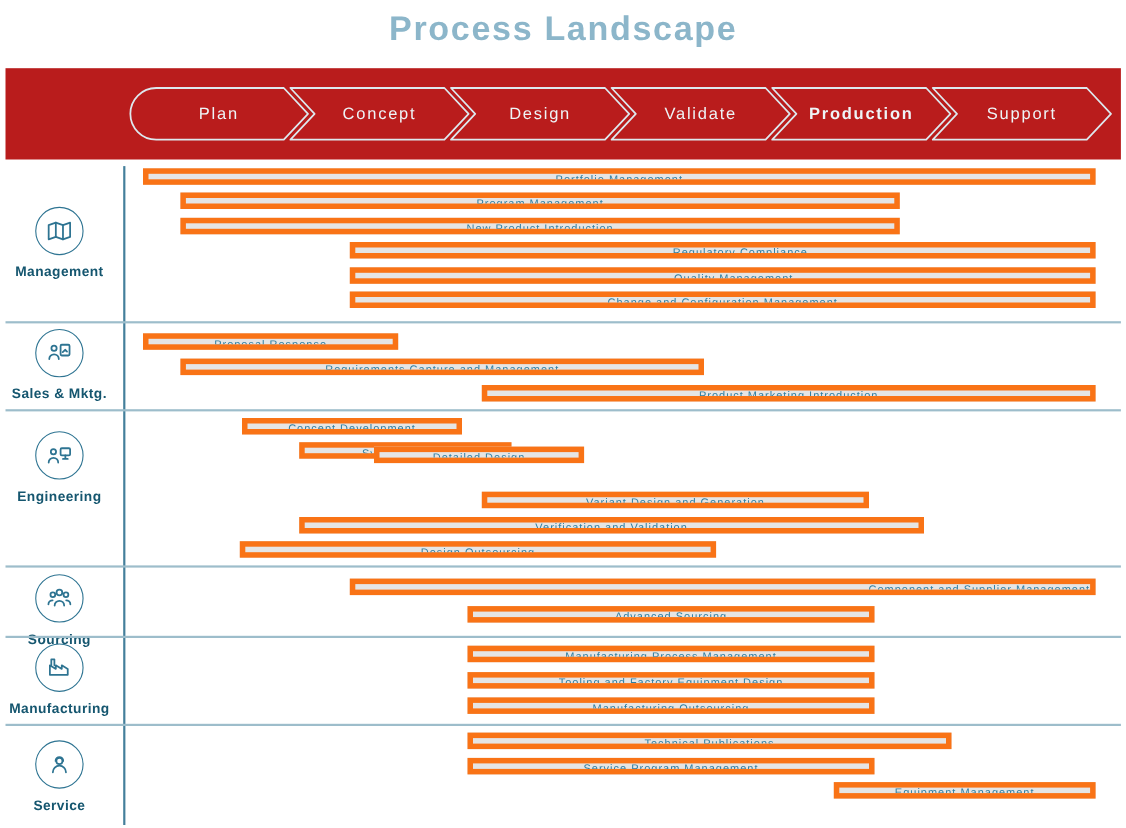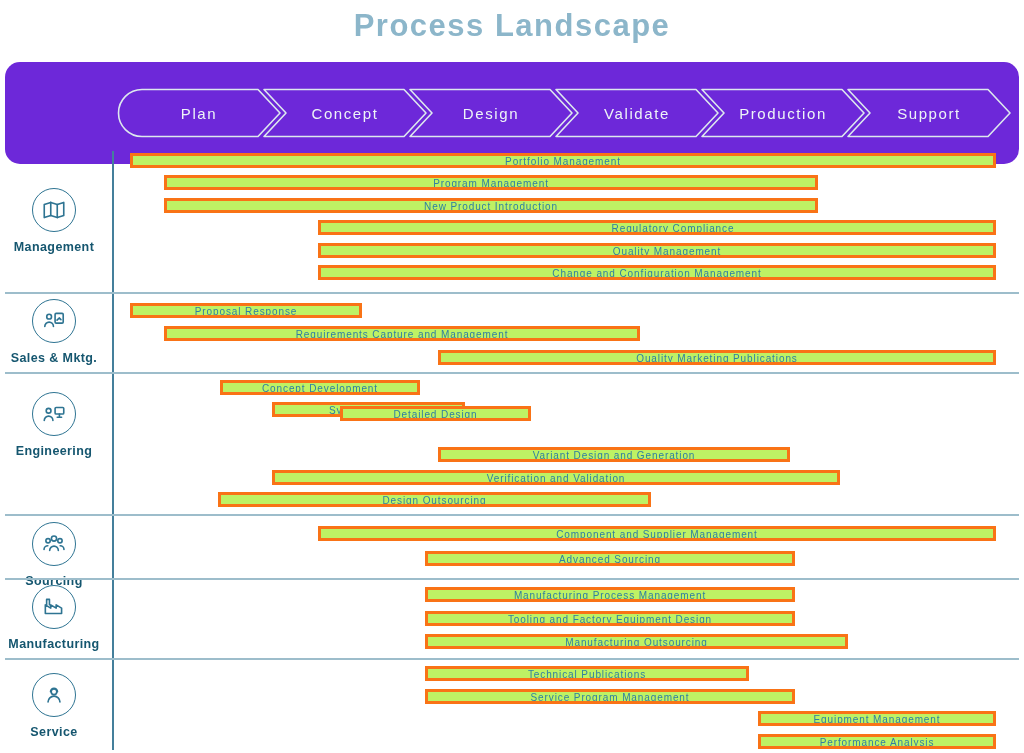--- a/index.html
+++ b/index.html
@@ -1,35 +1,35 @@
 <!DOCTYPE html>
 <html><head>
 <meta charset="utf-8">
 <style>
   html,body{margin:0;padding:0;background:#ffffff;font-family:"Liberation Sans",sans-serif;}
   .page{position:relative;width:1024px;height:753px;background:#ffffff;overflow:hidden;}
   .title{position:absolute;top:8px;left:0;width:100%;text-align:center;
          font-size:31px;font-weight:bold;letter-spacing:1.5px;color:#8cb6ca;}
-  .band{position:absolute;left:5px;right:5px;top:62px;height:102px;background:#6d28d9;border-radius:15px;}
+  .band{position:absolute;left:5px;right:5px;top:62px;height:83px;background:#b91c1c;}
   .band svg{position:absolute;left:0;top:0;width:100%;height:100%;}
   .band path{fill:none;stroke:#dde8ee;stroke-width:1.6;stroke-linejoin:round;stroke-linecap:round;}
   .phase-label{position:absolute;top:0;height:100%;display:flex;align-items:center;justify-content:center;
                color:#eef4f7;font-size:15px;letter-spacing:1.6px;}
   .canvas{position:absolute;left:0;top:0;width:1024px;height:753px;}
   .vline{position:absolute;left:112px;top:151px;height:599px;width:2px;background:#447f9b;}
   .hline{position:absolute;left:5px;right:5px;height:2px;background:#9dbdcb;}
   .side-group{position:absolute;left:0;width:108px;display:flex;flex-direction:column;
               align-items:center;justify-content:center;gap:8px;}
   .icon-circle{width:42px;height:42px;border:1.8px solid #2e7492;border-radius:50%;
                display:flex;align-items:center;justify-content:center;color:#2e7492;flex:0 0 auto;}
   .icon-circle svg{display:block;}
   .icon-circle path,.icon-circle circle,.icon-circle rect{fill:none;stroke:currentColor;
                stroke-width:1.5;stroke-linejoin:round;stroke-linecap:round;}
   .side-label{font-size:12.5px;font-weight:bold;color:#15566f;letter-spacing:0.4px;text-align:center;}
-  .bar{position:absolute;height:15px;line-height:12px;background:#bef264;border:3px solid #f97316;
+  .bar{position:absolute;height:15px;line-height:12px;background:#e5e5e5;border:5px solid #f97316;
        text-align:center;font-size:10px;letter-spacing:0.9px;color:#2f7fa2;
        box-sizing:border-box;white-space:nowrap;overflow:hidden;text-decoration:underline;}
 </style>
 </head>
 <body>
 
 <div class="page">
   <div class="title">Process Landscape</div>
   <div class="band">
       <svg viewBox="0 0 1014 83">
@@ -37,21 +37,21 @@
         <path d="M 259 18 L 399 18 L 421 41.5 L 399 65 L 259 65 L 281 41.5 Z"></path>
         <path d="M 405 18 L 545 18 L 567 41.5 L 545 65 L 405 65 L 427 41.5 Z"></path>
         <path d="M 551 18 L 691 18 L 713 41.5 L 691 65 L 551 65 L 573 41.5 Z"></path>
         <path d="M 697 18 L 837 18 L 859 41.5 L 837 65 L 697 65 L 719 41.5 Z"></path>
         <path d="M 843 18 L 983 18 L 1005 41.5 L 983 65 L 843 65 L 865 41.5 Z"></path>
       </svg>
       <div class="phase-label" style="left: 124px; width: 140px;">Plan</div>
       <div class="phase-label" style="left: 270px; width: 140px;">Concept</div>
       <div class="phase-label" style="left: 416px; width: 140px;">Design</div>
       <div class="phase-label" style="left: 562px; width: 140px;">Validate</div>
-      <div class="phase-label" style="left: 708px; width: 140px;">Production</div>
+      <div class="phase-label" style="left: 708px; width: 140px; font-weight: bold;">Production</div>
       <div class="phase-label" style="left: 854px; width: 140px;">Support</div>
     </div>
   <div class="canvas">
     <div class="vline"></div>
   <div class="side-group" style="top: 150px; height: 142px;">
         <div class="icon-circle">
           <svg width="26" height="26" viewBox="0 0 24 24">
             <path d="M3 7l6-2 6 2 6-2v12l-6 2-6-2-6 2z"></path>
             <path d="M9 5v12M15 7v12"></path>
           </svg>
@@ -71,21 +71,21 @@
             <circle cx="7.5" cy="8" r="2.2"></circle>
             <path d="M3.5 17c0-2.2 1.8-4 4-4s4 1.8 4 4"></path>
             <rect x="13" y="5" width="7.5" height="9" rx="1"></rect>
             <path d="M14.8 11.2l2-2 1.6 1.5"></path>
           </svg>
         </div>
         <div class="side-label">Sales &amp; Mktg.</div>
       </div>
       <div class="bar" style="left: 130px; top: 303px; width: 232px;">Proposal Response</div>
       <div class="bar" style="left: 164px; top: 326.3px; width: 476px;">Requirements Capture and Management</div>
-      <div class="bar" style="left: 438px; top: 349.6px; width: 558px;">Quality Marketing Publications</div>
+      <div class="bar" style="left: 438px; top: 349.6px; width: 558px;">Product Marketing Introduction</div>
       <div class="hline" style="top: 372px;"></div>
       <div class="side-group" style="top: 372px; height: 106px;">
         <div class="icon-circle">
           <svg width="26" height="26" viewBox="0 0 24 24">
             <circle cx="7" cy="9" r="2.2"></circle>
             <path d="M3 18c0-2.2 1.8-4 4-4s4 1.8 4 4"></path>
             <rect x="13" y="6" width="8" height="6" rx="1"></rect>
             <path d="M17 12v3M15 15h4"></path>
           </svg>
         </div>
@@ -103,44 +103,43 @@
           <svg width="26" height="26" viewBox="0 0 24 24">
             <circle cx="12" cy="7" r="2.4"></circle>
             <circle cx="6.5" cy="9" r="2"></circle>
             <circle cx="17.5" cy="9" r="2"></circle>
             <path d="M8 18c0-2.2 1.8-4 4-4s4 1.8 4 4"></path>
             <path d="M2.8 17c0-1.9 1.6-3.4 3.5-3.4M21.2 17c0-1.9-1.6-3.4-3.5-3.4"></path>
           </svg>
         </div>
         <div class="side-label">Sourcing</div>
       </div>
-      <div class="bar" style="left: 318px; top: 526px; width: 678px;">Component and Supplier Management</div>
+      <div class="bar" style="left: 318px; top: 526px; width: 678px; text-align: right;">Component and Supplier Management</div>
       <div class="bar" style="left: 425px; top: 551px; width: 370px;">Advanced Sourcing</div>
       <div class="hline" style="top: 578px;"></div>
       <div class="side-group" style="top: 578px; height: 80px;">
         <div class="icon-circle">
           <svg width="26" height="26" viewBox="0 0 24 24">
             <path d="M4 18v-8l5 3v-3l5 3v-3l5 3v5z"></path>
             <path d="M5.2 10V5h2.6v5"></path>
           </svg>
         </div>
         <div class="side-label">Manufacturing</div>
       </div>
       <div class="bar" style="left: 425px; top: 587px; width: 370px;">Manufacturing Process Management</div>
       <div class="bar" style="left: 425px; top: 610.5px; width: 370px;">Tooling and Factory Equipment Design</div>
-      <div class="bar" style="left: 425px; top: 634px; width: 423px;">Manufacturing Outsourcing</div>
+      <div class="bar" style="left: 425px; top: 634px; width: 370px;">Manufacturing Outsourcing</div>
       <div class="hline" style="top: 658px;"></div>
       <div class="side-group" style="top: 658px; height: 95px;">
         <div class="icon-circle">
           <svg width="26" height="26" viewBox="0 0 24 24">
             <circle cx="12" cy="9" r="2.6"></circle>
             <path d="M6.5 18.5c0-3 2.5-5.5 5.5-5.5s5.5 2.5 5.5 5.5"></path>
             <path d="M8.8 9a3.2 3.2 0 0 1 6.4 0"></path>
           </svg>
         </div>
         <div class="side-label">Service</div>
       </div>
-      <div class="bar" style="left: 425px; top: 666px; width: 324px; text-align: center;">Technical Publications</div>
+      <div class="bar" style="left: 425px; top: 666px; width: 440px; text-align: center;">Technical Publications</div>
       <div class="bar" style="left: 425px; top: 688.7px; width: 370px;">Service Program Management</div>
       <div class="bar" style="left: 758px; top: 711.4px; width: 238px;">Equipment Management</div>
-      <div class="bar" style="left: 758px; top: 734.1px; width: 238px;">Performance Analysis</div>
     </div>
 </div>
 
 </body></html>

